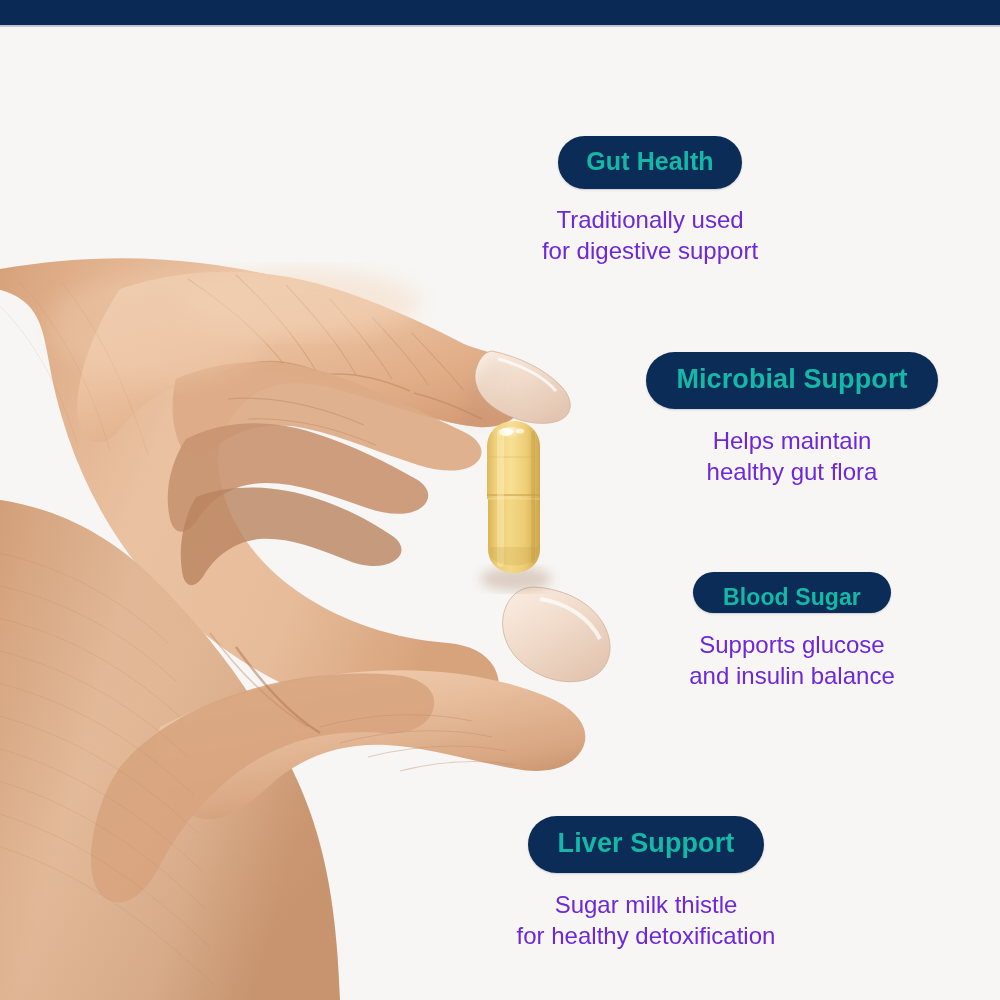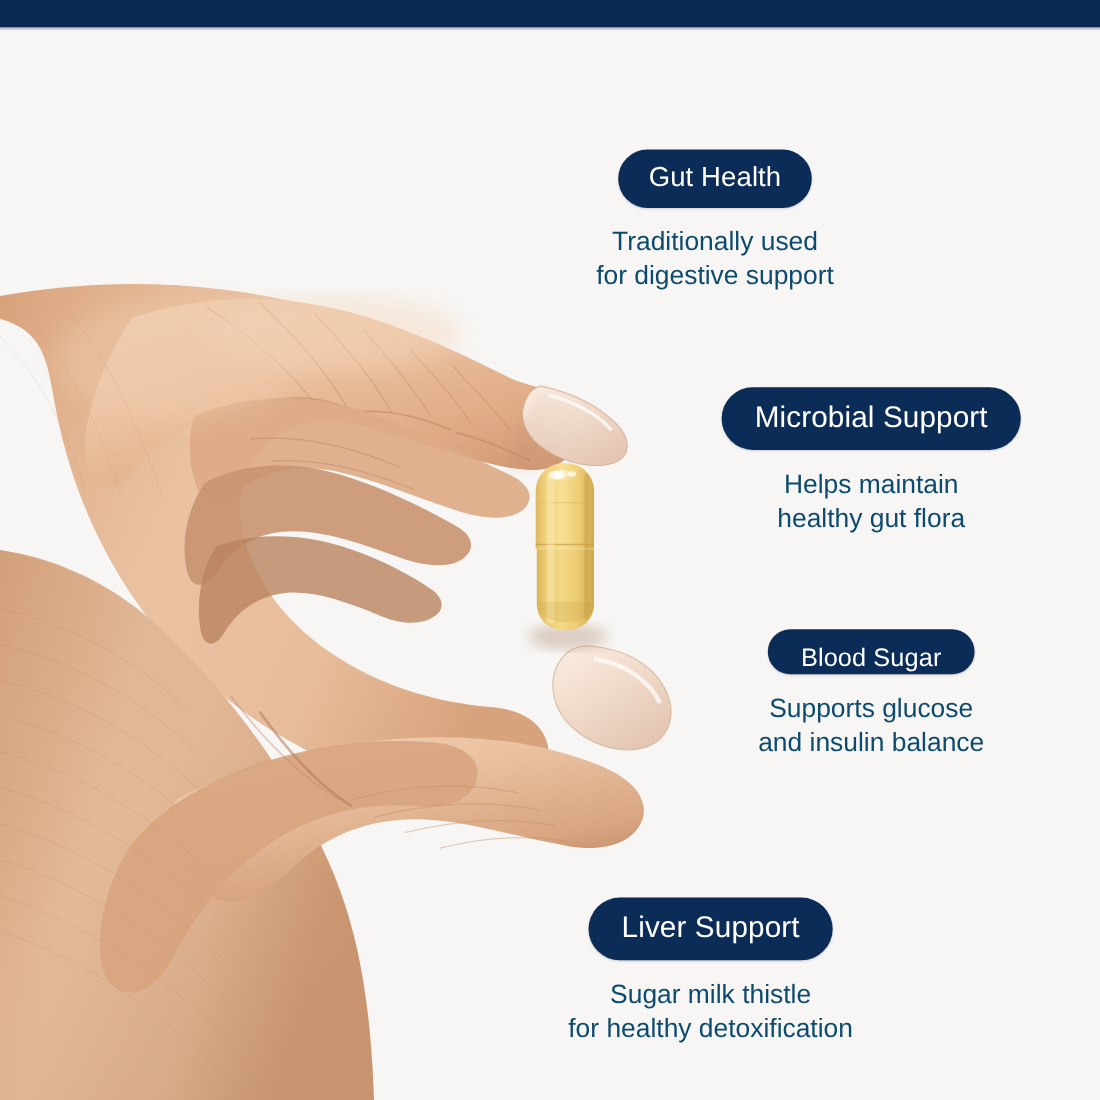--- a/index.html
+++ b/index.html
@@ -32,30 +32,30 @@
     overflow:hidden;
   }
   #photo svg{display:block;width:640px;height:973px;}
 
   
   .ann{position:absolute;}
 
   .badge{
     display:inline-block;
     background:#0c2c58;
-    color:#ffffff;
-    font-weight:normal;
+    color:#14b8a6;
+    font-weight:bold;
     letter-spacing:.1px;
     border-radius:999px;
     text-align:left;
     white-space:nowrap;
     box-shadow:0 1px 2px rgba(20,30,50,.18);
   }
   .desc{
-    color:#0c4a6e;
+    color:#6d28d9;
     text-align:center;
     white-space:pre-line;
     line-height:1.28;
   }
 
   
   #g1{left:425px;top:136px;width:450px;}
   #g1 .badge{font-size:25px;padding:11px 28px 13px;}
   #g1 .desc{font-size:24px;margin-top:16px;}
 

